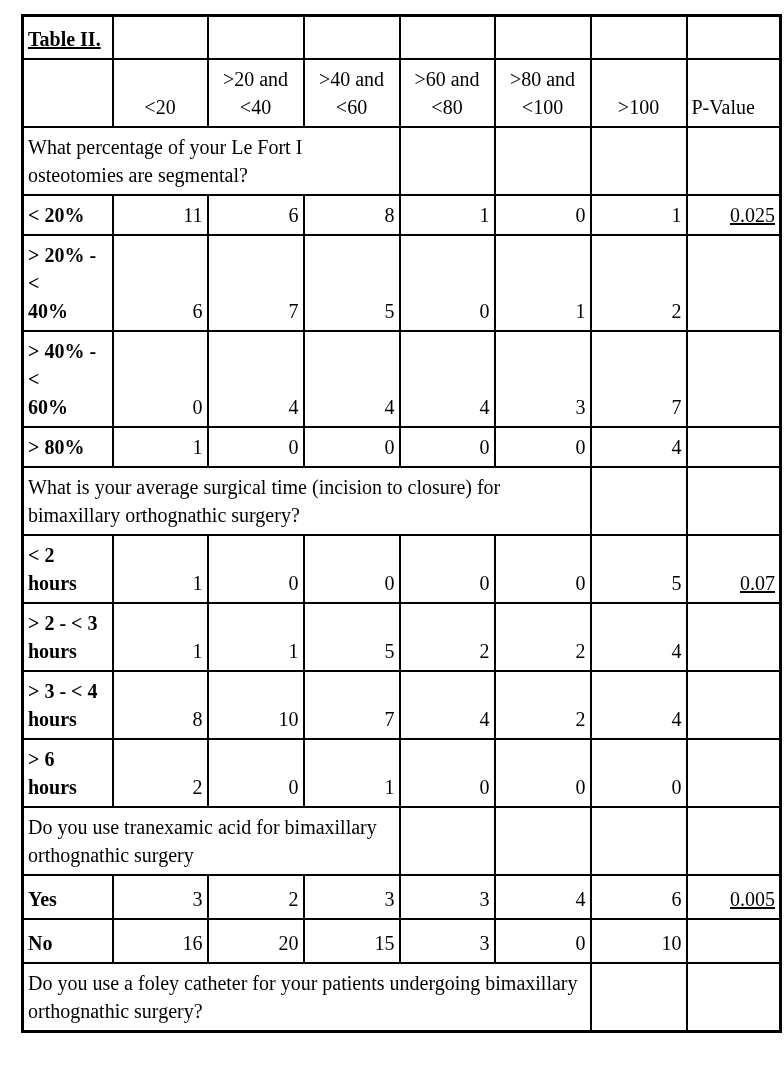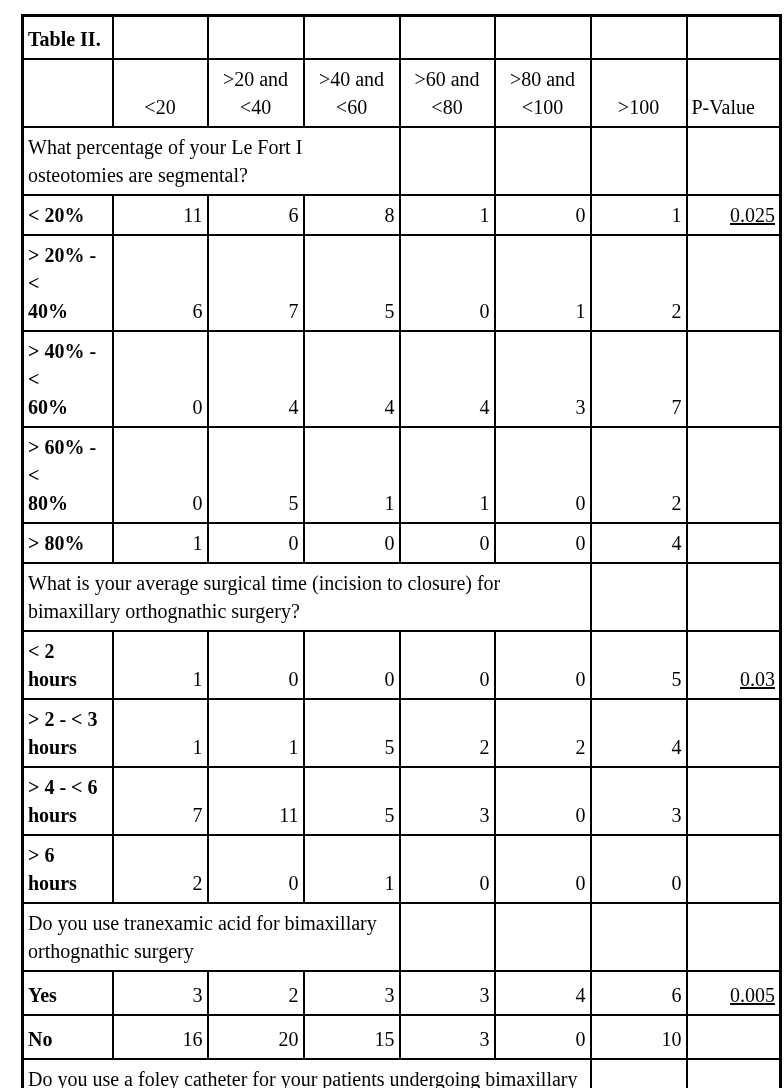--- a/index.html
+++ b/index.html
@@ -30,20 +30,21 @@
   }
   tr.r-title  { height: 43px; }
   tr.r-header { height: 61px; }
   tr.r-question { height: 64px; }
   tr.r-data   { height: 38px; }
   tr.r-yn     { height: 44px; padding-left: 12px; }
   td.c-title {
     font-weight: bold;
     vertical-align: middle;
     padding-left: 5px;
+    text-decoration: underline;
   }
   td.c-colhead {
     font-family: "Liberation Sans", "DejaVu Sans", sans-serif;
     font-size: 20px;
     text-align: center;
     padding-left: 5px;
     padding-bottom: 6px;
     vertical-align: bottom;
   }
   td.c-pvhead {
@@ -143,31 +144,20 @@
 60%</td>
           <td class="c-num">0</td>
           <td class="c-num">4</td>
           <td class="c-num">4</td>
           <td class="c-num">4</td>
           <td class="c-num">3</td>
           <td class="c-num">7</td>
           <td class="c-pv"></td>
         </tr>
         <tr class="r-data">
-          <td class="c-label">&gt; 60% - &lt;
-80%</td>
-          <td class="c-num">0</td>
-          <td class="c-num">5</td>
-          <td class="c-num">1</td>
-          <td class="c-num">1</td>
-          <td class="c-num">0</td>
-          <td class="c-num">2</td>
-          <td class="c-pv"></td>
-        </tr>
-        <tr class="r-data">
           <td class="c-label">&gt; 80%</td>
           <td class="c-num">1</td>
           <td class="c-num">0</td>
           <td class="c-num">0</td>
           <td class="c-num">0</td>
           <td class="c-num">0</td>
           <td class="c-num">4</td>
           <td class="c-pv"></td>
         </tr>
         <tr class="r-question">
@@ -177,42 +167,42 @@
           <td></td>
         </tr>
         <tr class="r-data">
           <td class="c-label">&lt; 2 hours</td>
           <td class="c-num">1</td>
           <td class="c-num">0</td>
           <td class="c-num">0</td>
           <td class="c-num">0</td>
           <td class="c-num">0</td>
           <td class="c-num">5</td>
-          <td class="c-pv">0.03</td>
+          <td class="c-pv">0.07</td>
         </tr>
         <tr class="r-data">
           <td class="c-label">&gt; 2 - &lt; 3
 hours</td>
           <td class="c-num">1</td>
           <td class="c-num">1</td>
           <td class="c-num">5</td>
           <td class="c-num">2</td>
           <td class="c-num">2</td>
           <td class="c-num">4</td>
           <td class="c-pv"></td>
         </tr>
         <tr class="r-data">
-          <td class="c-label">&gt; 4 - &lt; 6
+          <td class="c-label">&gt; 3 - &lt; 4
 hours</td>
+          <td class="c-num">8</td>
+          <td class="c-num">10</td>
           <td class="c-num">7</td>
-          <td class="c-num">11</td>
-          <td class="c-num">5</td>
-          <td class="c-num">3</td>
-          <td class="c-num">0</td>
-          <td class="c-num">3</td>
+          <td class="c-num">4</td>
+          <td class="c-num">2</td>
+          <td class="c-num">4</td>
           <td class="c-pv"></td>
         </tr>
         <tr class="r-data">
           <td class="c-label">&gt; 6 hours</td>
           <td class="c-num">2</td>
           <td class="c-num">0</td>
           <td class="c-num">1</td>
           <td class="c-num">0</td>
           <td class="c-num">0</td>
           <td class="c-num">0</td>

